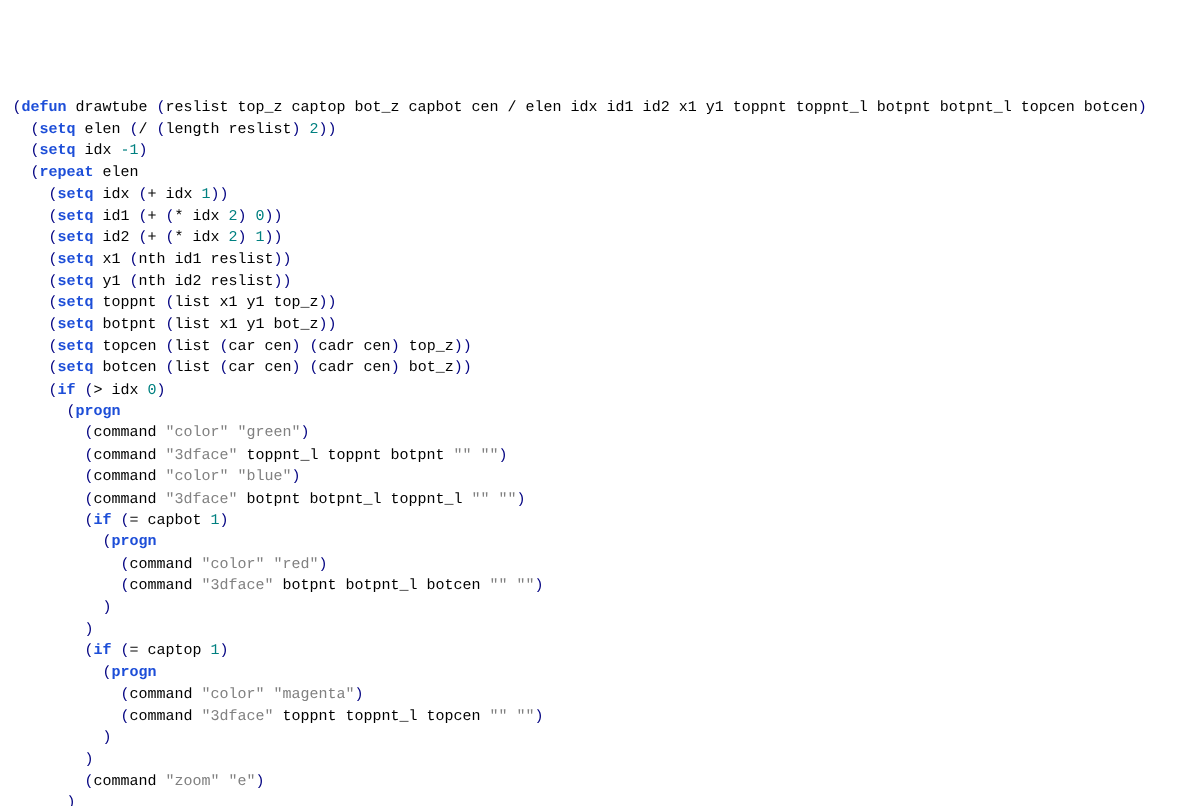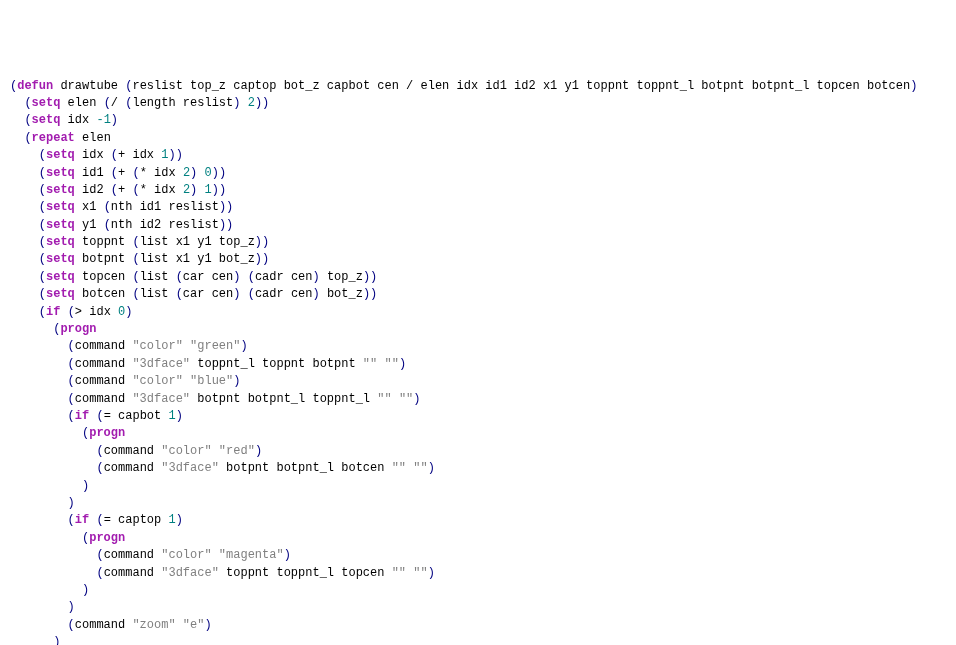--- a/index.html
+++ b/index.html
@@ -6,21 +6,21 @@
     margin: 0;
     padding: 8px 10px;
     background: #ffffff;
     font-family: "Courier New", Courier, monospace;
     font-size: 12px;
     line-height: 1.45;
     color: #000000;
     white-space: pre;
   }
   .p  { color: #000080; }  
-  .kw { color: #a21caf; font-weight: bold; } 
+  .kw { color: #1d4ed8; font-weight: bold; } 
   .fn { color: #000000; }  
   .nm { color: #008080; }  
   .st { color: #808080; }  
   .line { display: block; }
 </style>
 </head>
 <body>
 
 
 

